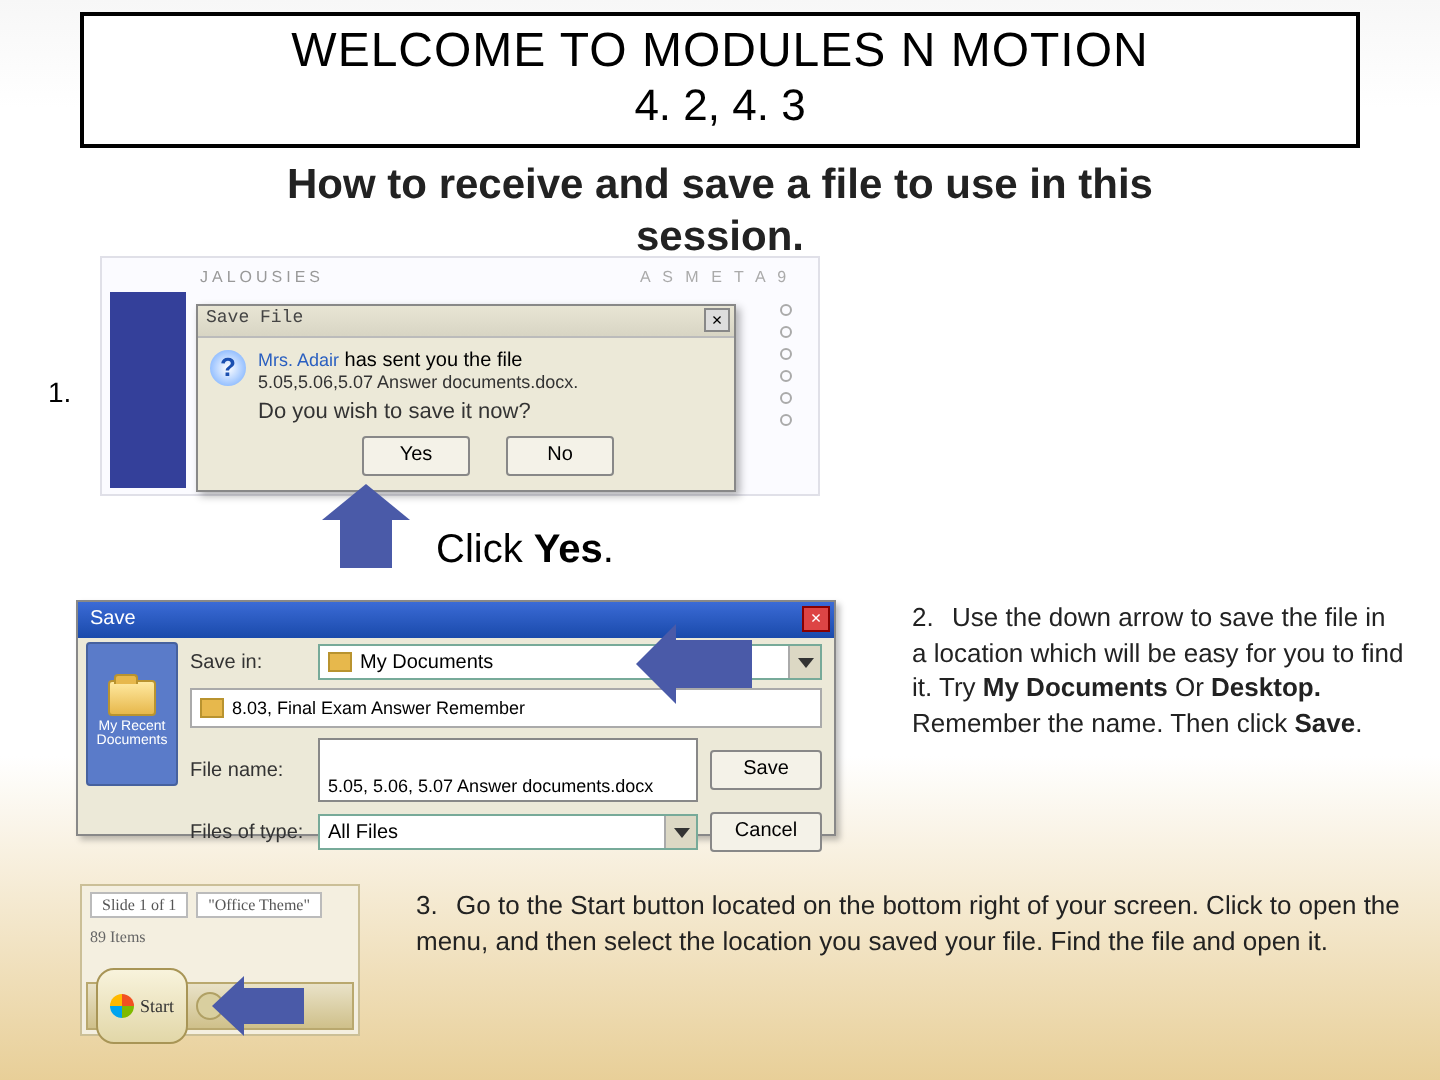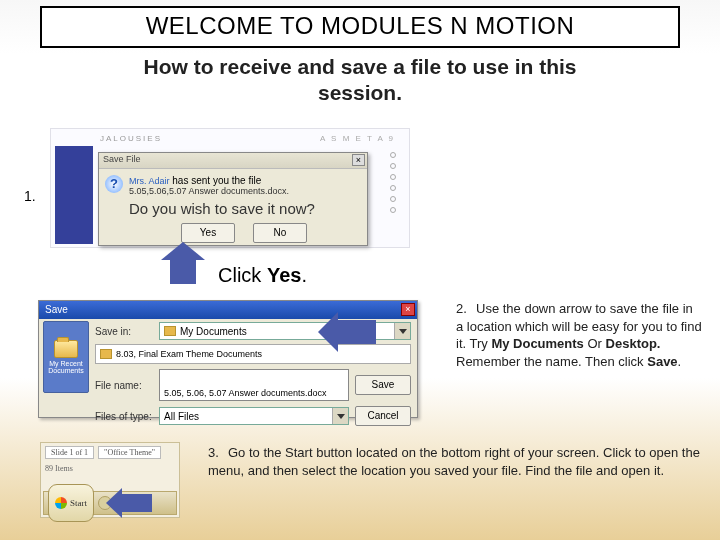--- a/index.html
+++ b/index.html
@@ -45,27 +45,27 @@
   .jalousies { position:absolute; top:6px; left:100px; font-size:8px; letter-spacing:2px; color:#999; }
   .asmeta { position:absolute; top:6px; left:320px; font-size:8px; letter-spacing:2px; color:#aaa; }
   .bullets-col { position:absolute; top:24px; left:390px; display:flex; flex-direction:column; gap:5px;}
   .bullets-col span { width:6px; height:6px; border:1px solid #aaa; border-radius:50%; display:block;}
   .dialog1 {
     position:absolute; top:24px; left:98px; width:270px; height:94px;
     background:#ece9d8; border:1px solid #888; box-shadow:2px 2px 4px rgba(0,0,0,0.3);
     font-family: Tahoma, Arial; font-size:10px;
   }
   .dialog1 .tbar { height:16px; background:linear-gradient(#e8e5d4,#d8d5c4); border-bottom:1px solid #bbb; position:relative;}
-  .dialog1 .tbar .tlabel { position:absolute; left:4px; top:1px; font-size:9px; color:#444;}
+  .dialog1 .tbar .tlabel { position:absolute; left:4px; top:1px; font-size:9px; color:#444;font-family:Liberation Mono, monospace;}
   .dialog1 .tbar .xbtn { position:absolute; right:2px; top:1px; width:13px; height:12px; background:#ddd; border:1px solid #888; text-align:center; line-height:10px; font-size:9px;}
   .dialog1 .body { padding:6px 8px 4px 30px; position:relative; }
   .dialog1 .qicon { position:absolute; left:6px; top:6px; width:18px; height:18px; border-radius:50%; background:radial-gradient(#fff,#6aa6ff); color:#1a4fb0; text-align:center; line-height:18px; font-weight:bold; font-size:13px;}
   .dialog1 .sender { color:#2a5fc0; font-size:9px; }
   .dialog1 .fname { font-size:9px; color:#333; }
-  .dialog1 .ask { font-size:15px; color:#333; margin-top:4px;}
+  .dialog1 .ask { font-size:11px; color:#333; margin-top:4px;}
   .dialog1 .btns { display:flex; justify-content:center; gap:18px; margin-top:6px;}
   .winbtn { min-width:54px; height:20px; background:#f4f2e8; border:1px solid #888; border-radius:2px; font-size:10px; text-align:center; line-height:18px; cursor:pointer;}
   .arrow-up {
     position:absolute; width:34px; height:42px;
     background:#4a5aa8;
   }
   .arrow-up::before{
     content:""; position:absolute; top:-20px; left:-10px;
     border-left:27px solid transparent; border-right:27px solid transparent;
     border-bottom:22px solid #4a5aa8;
@@ -124,20 +124,21 @@
   .step3 .arrow-left::before{content:"";position:absolute;left:-14px;top:-6px;border-top:15px solid transparent;border-bottom:15px solid transparent;border-right:16px solid #4a5aa8;}
   .step3caption { position:absolute; top:2px; left:208px; width:500px; font-size:13px; line-height:1.35; color:#222; font-family:"Segoe UI",Arial;}
   .step3caption .num { display:inline-block; width:20px;}
 </style>
 </head>
 <body>
 <div class="outer">
 
   <div class="banner">
     <div class="line1">WELCOME TO MODULES N MOTION</div>
+    <div class="line2">4. 2, 4. 3</div>
   </div>
 
   <div class="subtitle">
     <span>How to receive and save a file to use in this</span><br>
     <span>session.</span>
   </div>
 
   <div class="step1">
     <div class="num1">1.</div>
     <div class="docbg"></div>
@@ -193,21 +194,21 @@
       <div class="row">
         <span class="label">Save in:</span>
         <div class="combo">
           <div class="fic"></div>
           <span>My Documents</span>
           <div class="dd"></div>
         </div>
       </div>
       <div class="filelist">
         <div class="fic"></div>
-        <span>8.03, Final Exam Theme Documents</span>
+        <span>8.03, Final Exam Answer Remember</span>
       </div>
       <div class="row">
         <span class="label">File name:</span>
         <div class="textin">5.05, 5.06, 5.07 Answer documents.docx</div>
         <div class="winbtn sidebtn">Save</div>
       </div>
       <div class="row">
         <span class="label">Files of type:</span>
         <div class="combo">
           <span>All Files</span>

